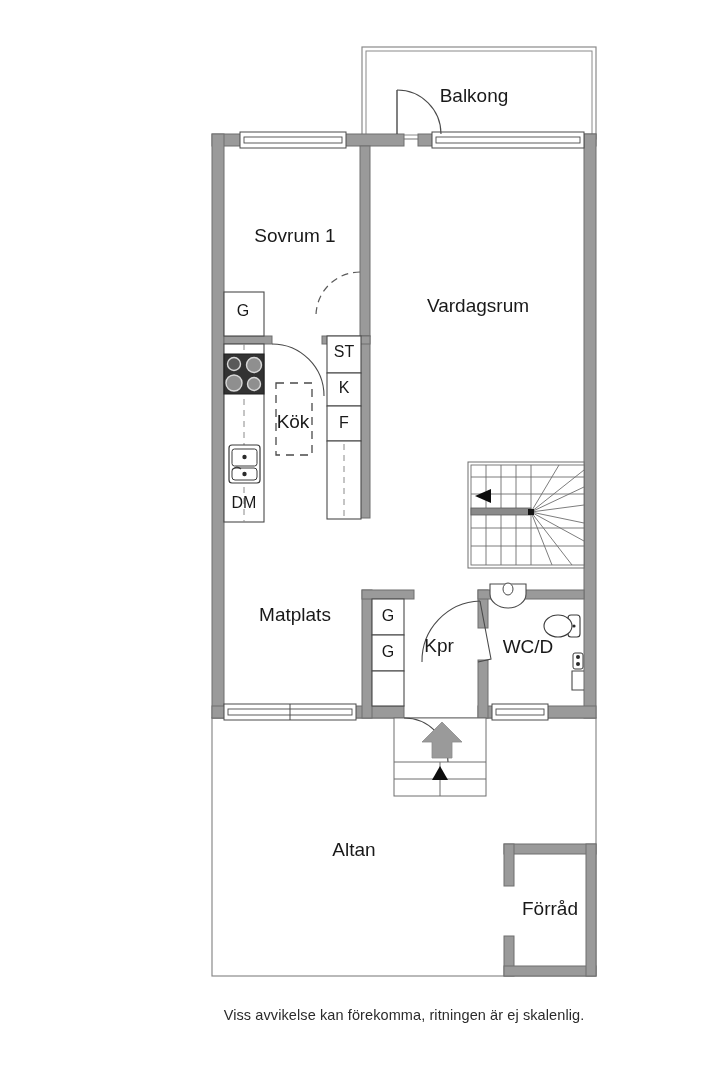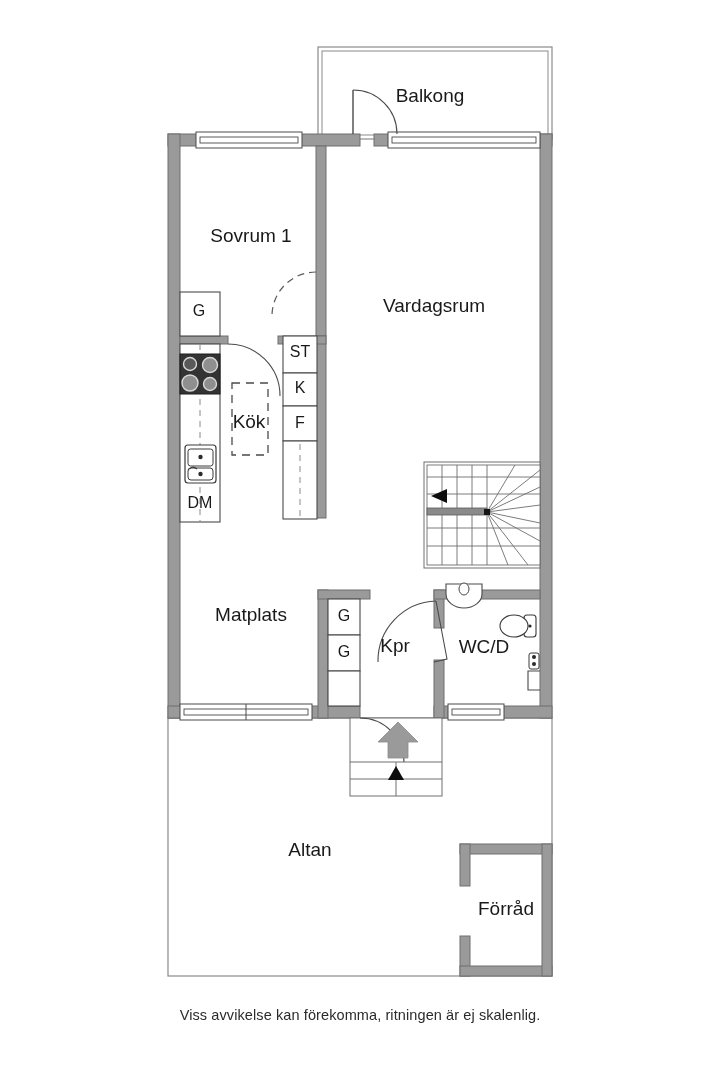--- a/index.html
+++ b/index.html
@@ -11,20 +11,21 @@
     width: 720px;
     height: 1080px;
     font-family: "Liberation Sans", sans-serif;
     color: #1a1a1a;
     overflow: hidden;
   }
   #plan-root {
     position: relative;
     width: 580px;
     height: 1080px;
+    margin-left: 44px;
   }
   #floorplan-svg {
     position: absolute;
     left: 0;
     top: 0;
     width: 720px;
     height: 1080px;
   }
   .room-label {
     font-family: "Liberation Sans", sans-serif;

